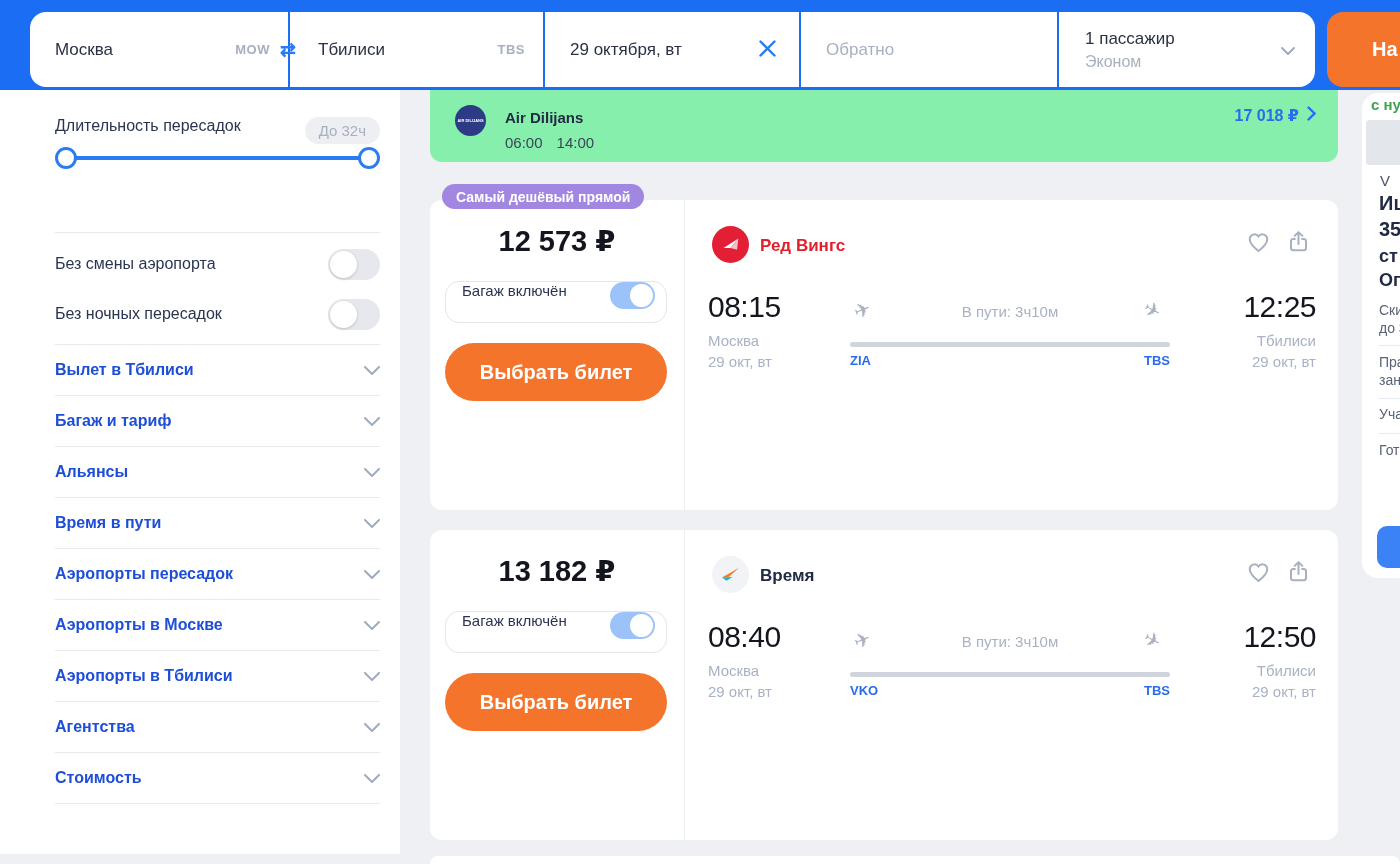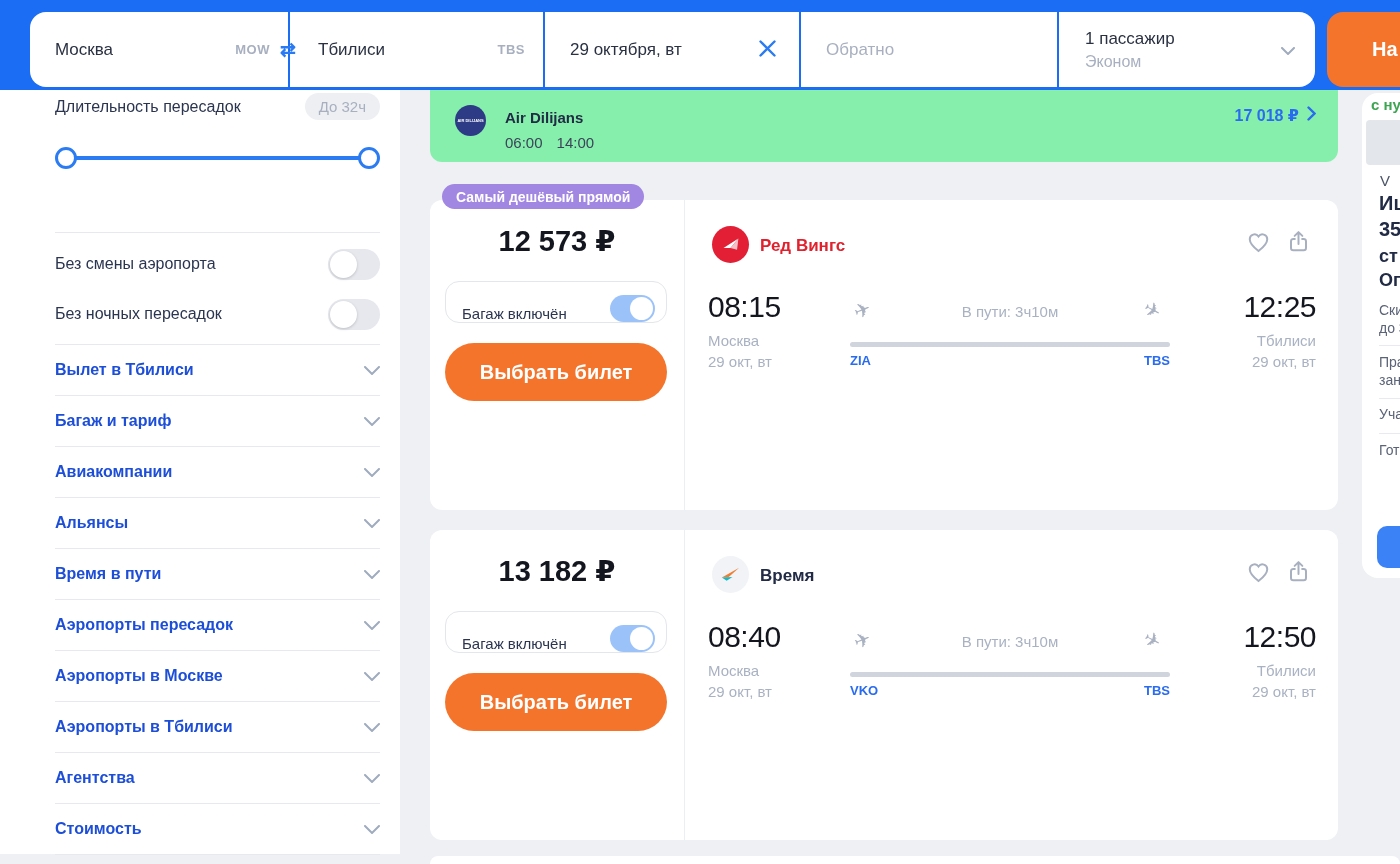--- a/index.html
+++ b/index.html
@@ -27,21 +27,21 @@
     background:#fff; display:flex; align-items:center; justify-content:center; z-index:3;
     color:#2a7bf3; font-size:19px; font-weight:bold; }
   .submit-btn { position:absolute; left:1327px; top:12px; width:150px; height:75px;
     background:#f4742b; border:none; border-radius:16px; color:#fff; font-weight:bold;
     font-size:20px; text-align:left; padding-left:45px; font-family:inherit; }
   .icon-btn { background:none; border:none; cursor:pointer; padding:0; display:flex; align-items:center; }
 
   
   .sidebar { position:absolute; left:0; top:90px; width:400px; height:764px; background:#fff; }
   .sb-inner { position:relative; height:100%; margin:0 20px 0 55px; }
-  .layover-row { position:absolute; top:3px; left:0; right:0; display:flex; justify-content:space-between; align-items:center; }
+  .layover-row { position:absolute; top:27px; left:0; right:0; display:flex; justify-content:space-between; }
   .layover-title { font-size:16px; font-weight:500; color:#2b3550; }
   .layover-badge { background:#edeff3; color:#a8b0bf; font-size:15px; font-weight:500; padding:5px 14px; border-radius:16px; }
   .slider { position:absolute; top:56px; left:0; right:0; height:24px; }
   .slider-track { position:absolute; top:10px; left:4px; right:4px; height:4px; background:#2b7cf2; border-radius:2px; }
   .slider-handle { position:absolute; top:1px; width:22px; height:22px; border-radius:50%; background:#fff; border:3px solid #2b7cf2; }
   .sh-l { left:0; } .sh-r { right:0; }
   .comfort-row { position:absolute; top:106px; left:0; right:0; display:flex; justify-content:space-between; align-items:baseline; }
   .comfort-title { font-size:16px; font-weight:bold; color:#222b45; }
   .link-blue { font-size:15px; color:#2a6cf0; background:none; border:none; font-family:inherit; cursor:pointer; }
   .sb-divider { position:absolute; left:0; right:0; height:1px; background:#e7e9ee; }
@@ -61,21 +61,21 @@
   .td-price { position:absolute; right:22px; top:16px; display:flex; align-items:center; gap:8px;
     color:#2a6cf0; font-size:16px; font-weight:bold; background:none; border:none; font-family:inherit; cursor:pointer; }
 
   .badge { position:absolute; left:442px; top:184px; height:25px; padding:0 14px; background:#a186e2; color:#fff;
     font-size:14px; font-weight:bold; border-radius:13px; display:flex; align-items:center; z-index:2; }
   .offer-card { position:absolute; left:430px; width:908px; height:310px; background:#fff; border-radius:12px; }
   .card-1 { top:200px; } .card-2 { top:530px; }
   .col-sep { position:absolute; left:254px; top:0; bottom:0; width:1px; background:#eceef2; }
   .offer-price { position:absolute; left:0; top:24px; width:254px; text-align:center; font-size:29px; font-weight:bold; color:#14161f; }
   .bag-box { position:absolute; left:15px; top:81px; width:222px; height:42px; border:1px solid #e3e6eb; border-radius:14px;
-    display:flex; align-items:flex-end; justify-content:space-between; padding:0 11px 0 16px; }
+    display:flex; align-items:flex-start; justify-content:space-between; padding:0 11px 0 16px; }
   .bag-label { font-size:15px; color:#2b3550; }
   .mini-switch { width:45px; height:27px; border-radius:14px; background:#9cc3f9; position:relative; border:none; cursor:pointer; }
   .mini-switch .knob { position:absolute; top:2px; right:2px; width:23px; height:23px; border-radius:50%; background:#fff; }
   .cta-btn { position:absolute; left:15px; top:143px; width:222px; height:58px; background:#f4742b; border:none;
     border-radius:29px; color:#fff; font-size:20px; font-weight:bold; font-family:inherit; cursor:pointer; }
   .airline-logo { position:absolute; left:282px; top:26px; width:37px; height:37px; border-radius:50%;
     display:flex; align-items:center; justify-content:center; }
   .logo-red { background:#e31f35; } .logo-gray { background:#f1f3f6; }
   .airline-name { position:absolute; left:330px; top:36px; font-size:17px; font-weight:bold; }
   .name-red { color:#e0222f; } .name-navy { color:#222b45; }
@@ -185,26 +185,20 @@
                 <path d="M1 1 L8 8 L15 1" fill="none" stroke="#9fabbf" stroke-width="2" stroke-linecap="round"></path>
               </svg></span>
         </div>
         <div class="acc-row">
           <span class="acc-label">Багаж и тариф</span>
           <span><svg width="16" height="9" viewBox="0 0 16 9">
                 <path d="M1 1 L8 8 L15 1" fill="none" stroke="#9fabbf" stroke-width="2" stroke-linecap="round"></path>
               </svg></span>
         </div>
         <div class="acc-row">
-          <span class="acc-label">Авиакомпании</span>
-          <span><svg width="16" height="9" viewBox="0 0 16 9">
-                <path d="M1 1 L8 8 L15 1" fill="none" stroke="#9fabbf" stroke-width="2" stroke-linecap="round"></path>
-              </svg></span>
-        </div>
-        <div class="acc-row">
           <span class="acc-label">Альянсы</span>
           <span><svg width="16" height="9" viewBox="0 0 16 9">
                 <path d="M1 1 L8 8 L15 1" fill="none" stroke="#9fabbf" stroke-width="2" stroke-linecap="round"></path>
               </svg></span>
         </div>
         <div class="acc-row">
           <span class="acc-label">Время в пути</span>
           <span><svg width="16" height="9" viewBox="0 0 16 9">
                 <path d="M1 1 L8 8 L15 1" fill="none" stroke="#9fabbf" stroke-width="2" stroke-linecap="round"></path>
               </svg></span>

